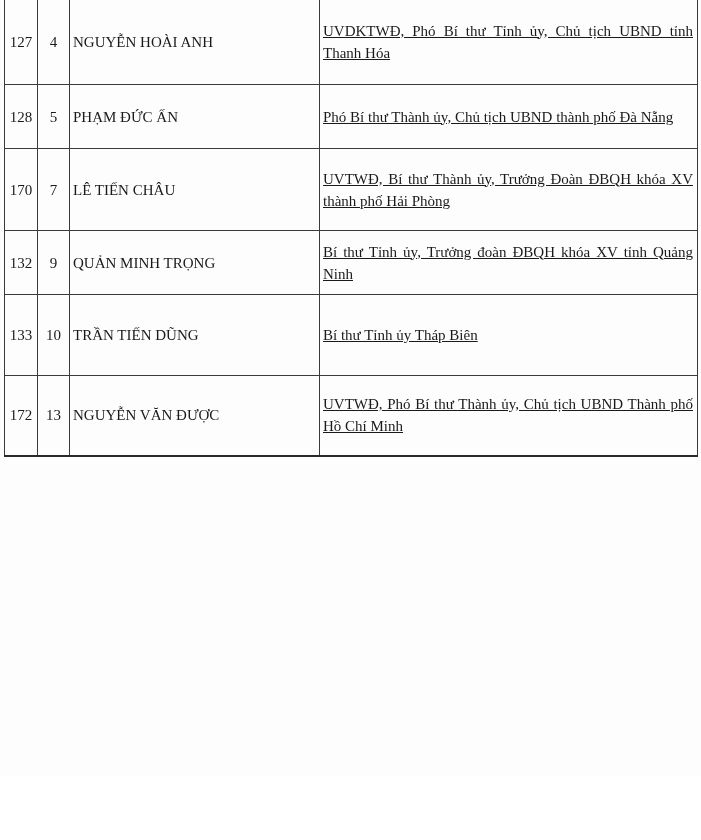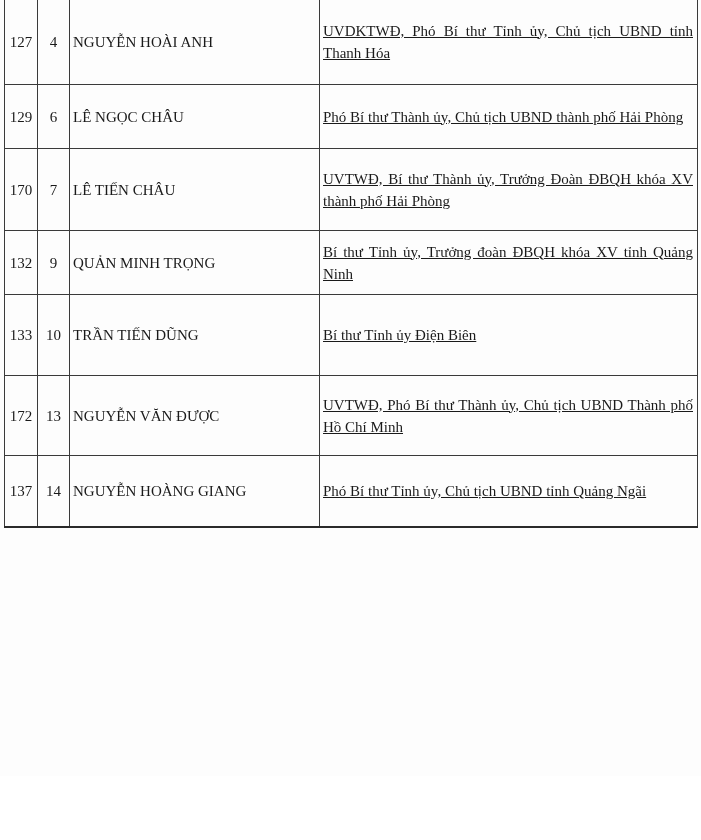--- a/index.html
+++ b/index.html
@@ -75,25 +75,25 @@
     <tbody id="roster-body">
       <tr style="height:86px">
         <td class="c-stt">127</td>
         <td class="c-num">4</td>
         <td class="c-name">NGUYỄN HOÀI ANH</td>
         <td class="c-pos">
             <span class="pos-text">UVDKTWĐ, Phó Bí thư Tỉnh ủy, Chủ tịch UBND tỉnh Thanh Hóa</span>
           </td>
       </tr>
       <tr style="height:64px">
-        <td class="c-stt">129</td>
-        <td class="c-num">6</td>
-        <td class="c-name">LÊ NGỌC CHÂU</td>
+        <td class="c-stt">128</td>
+        <td class="c-num">5</td>
+        <td class="c-name">PHẠM ĐỨC ẤN</td>
         <td class="c-pos">
-            <span class="pos-text">Phó Bí thư Thành ủy, Chủ tịch UBND thành phố Hải Phòng</span>
+            <span class="pos-text">Phó Bí thư Thành ủy, Chủ tịch UBND thành phố Đà Nẵng</span>
           </td>
       </tr>
       <tr style="height:82px">
         <td class="c-stt">170</td>
         <td class="c-num">7</td>
         <td class="c-name">LÊ TIẾN CHÂU</td>
         <td class="c-pos">
             <span class="pos-text">UVTWĐ, Bí thư Thành ủy, Trưởng Đoàn ĐBQH khóa XV thành phố Hải Phòng</span>
           </td>
       </tr>
@@ -103,34 +103,26 @@
         <td class="c-name">QUẢN MINH TRỌNG</td>
         <td class="c-pos">
             <span class="pos-text">Bí thư Tỉnh ủy, Trưởng đoàn ĐBQH khóa XV tỉnh Quảng Ninh</span>
           </td>
       </tr>
       <tr style="height:81px">
         <td class="c-stt">133</td>
         <td class="c-num">10</td>
         <td class="c-name">TRẦN TIẾN DŨNG</td>
         <td class="c-pos">
-            <span class="pos-text">Bí thư Tỉnh ủy Điện Biên</span>
+            <span class="pos-text">Bí thư Tỉnh ủy Tháp Biên</span>
           </td>
       </tr>
       <tr style="height:80px">
         <td class="c-stt">172</td>
         <td class="c-num">13</td>
         <td class="c-name">NGUYỄN VĂN ĐƯỢC</td>
         <td class="c-pos">
             <span class="pos-text">UVTWĐ, Phó Bí thư Thành ủy, Chủ tịch UBND Thành phố Hồ Chí Minh</span>
           </td>
       </tr>
-      <tr style="height:71px">
-        <td class="c-stt">137</td>
-        <td class="c-num">14</td>
-        <td class="c-name">NGUYỄN HOÀNG GIANG</td>
-        <td class="c-pos">
-            <span class="pos-text">Phó Bí thư Tỉnh ủy, Chủ tịch UBND tỉnh Quảng Ngãi</span>
-          </td>
-      </tr>
     </tbody>
   </table>
 </div>
 
 </body></html>

